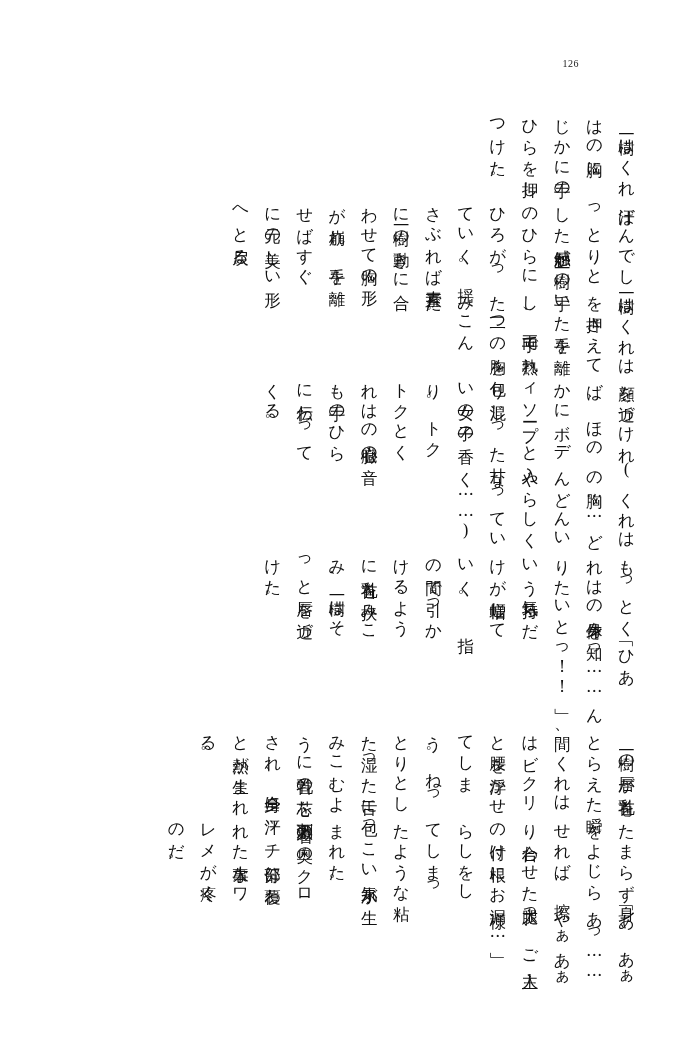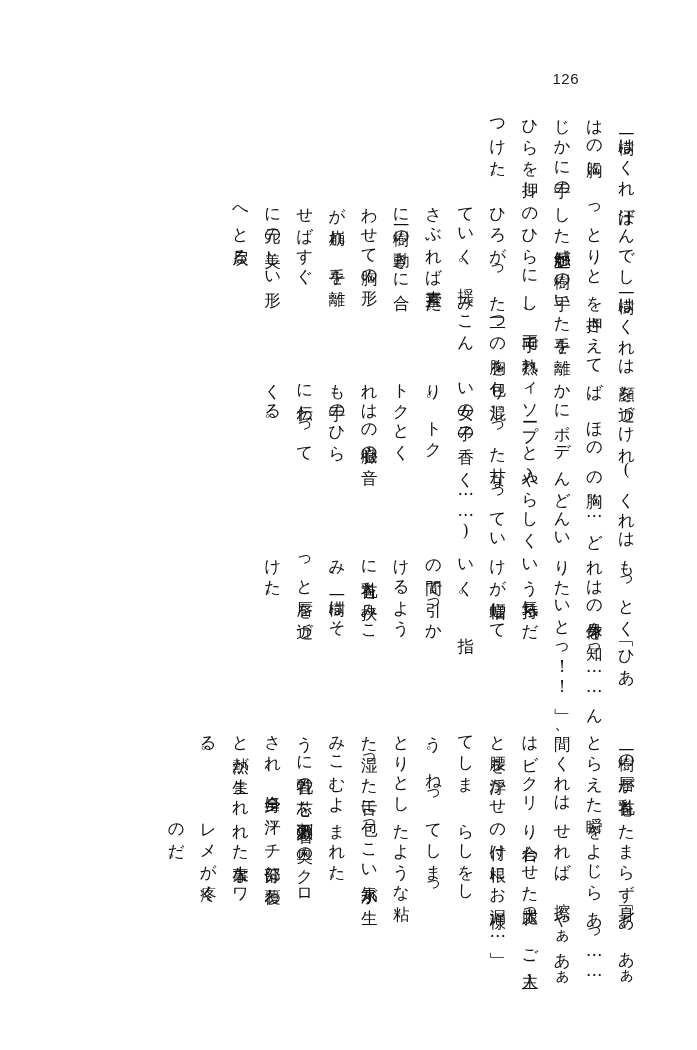--- a/index.html
+++ b/index.html
@@ -12,26 +12,26 @@
   }
   .page {
     position: relative;
     width: 697px;
     height: 1050px;
     background: #ffffff;
     overflow: hidden;
   }
   .page-number {
     position: absolute;
-    top: 70px;
+    top: 58px;
     right: 118px;
-    font-size: 15px;
+    font-size: 10px;
     color: #1a1a1a;
     letter-spacing: 0.5px;
-    font-family: Liberation Sans, sans-serif;
+    font-family: Liberation Serif, serif;
   }
   .body-text {
     position: absolute;
     top: 108px;
     right: 55px;
     height: 880px;
     width: 600px;
     display: flex;
     flex-direction: row;
     writing-mode: vertical-rl;

